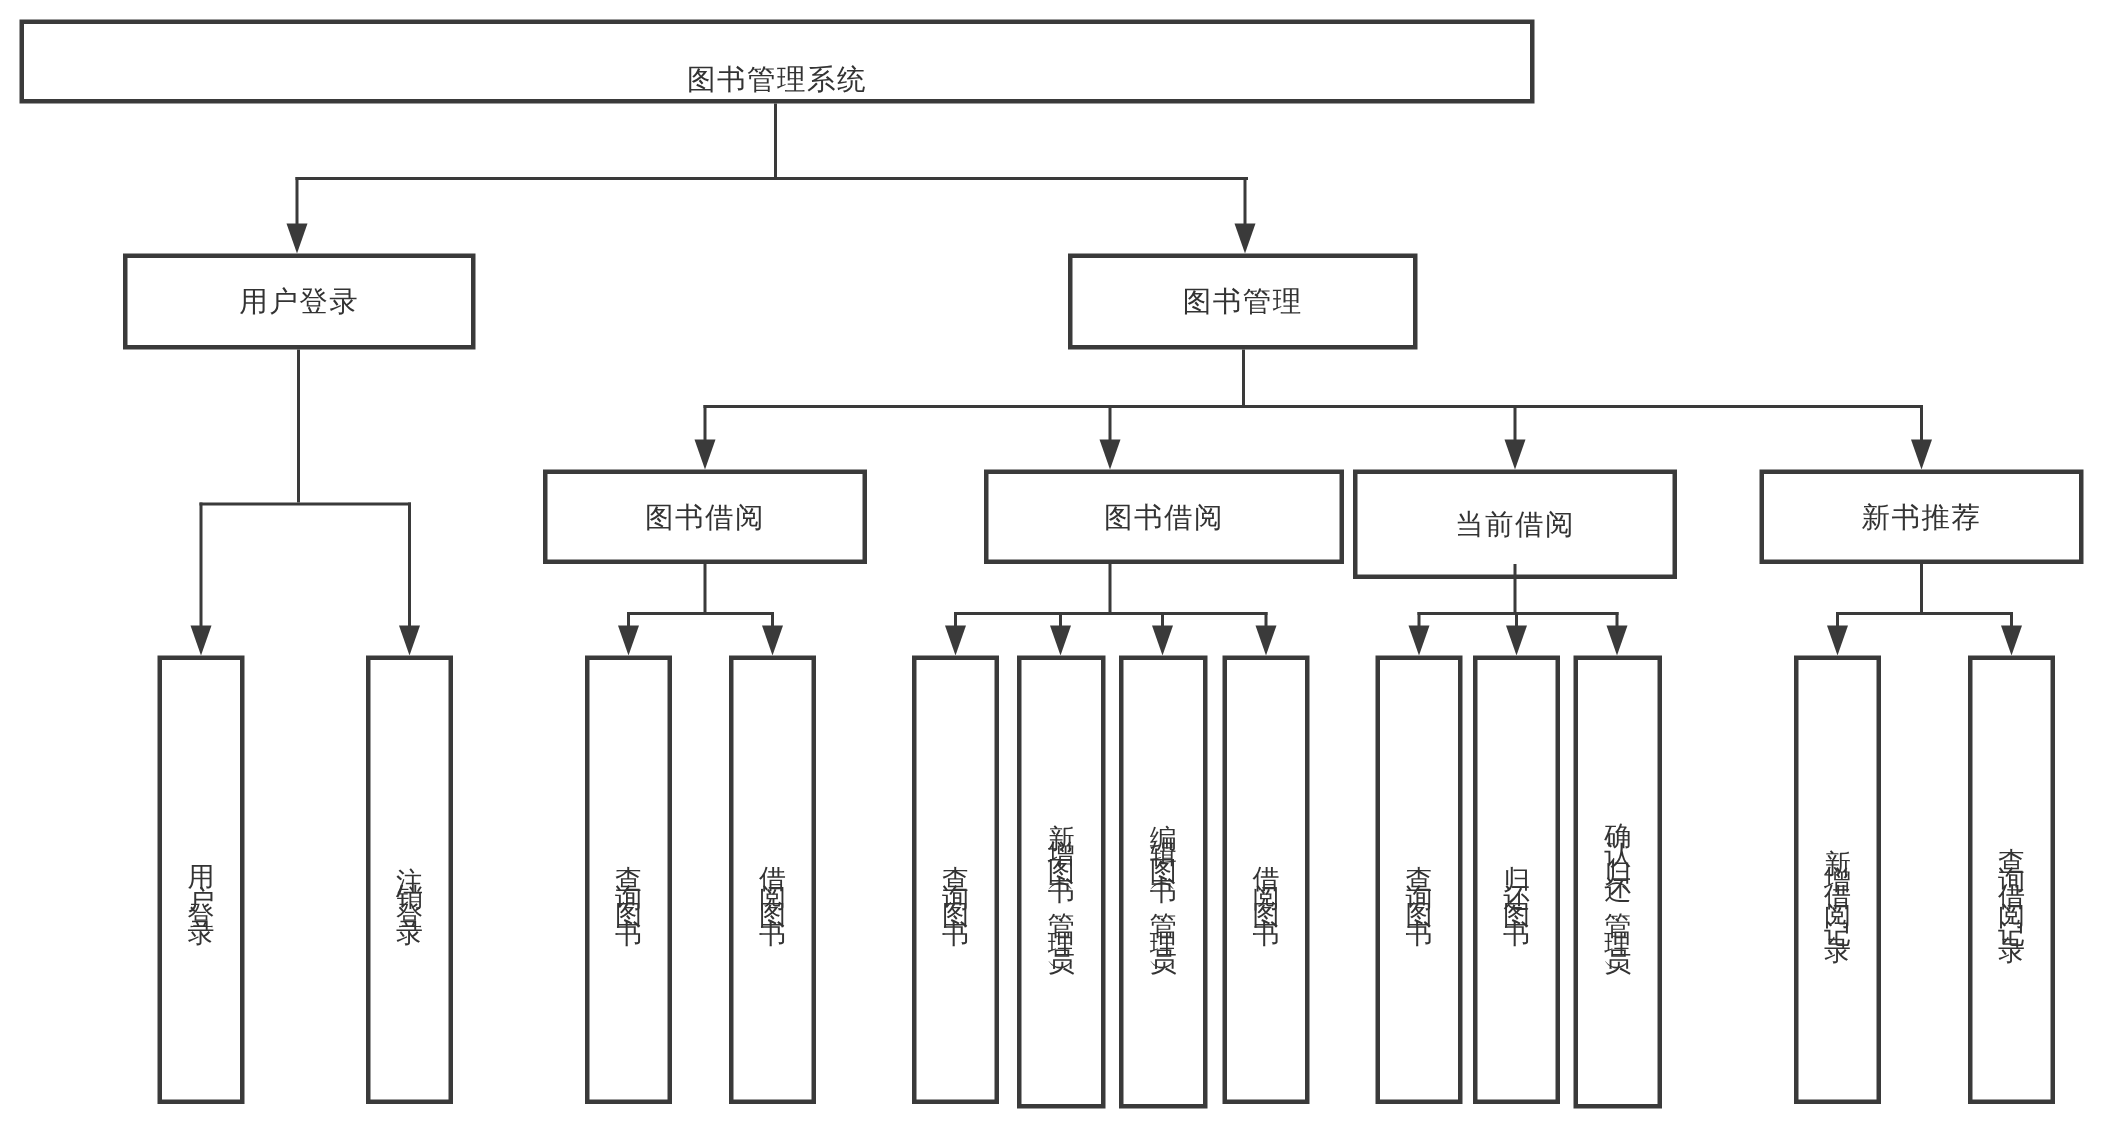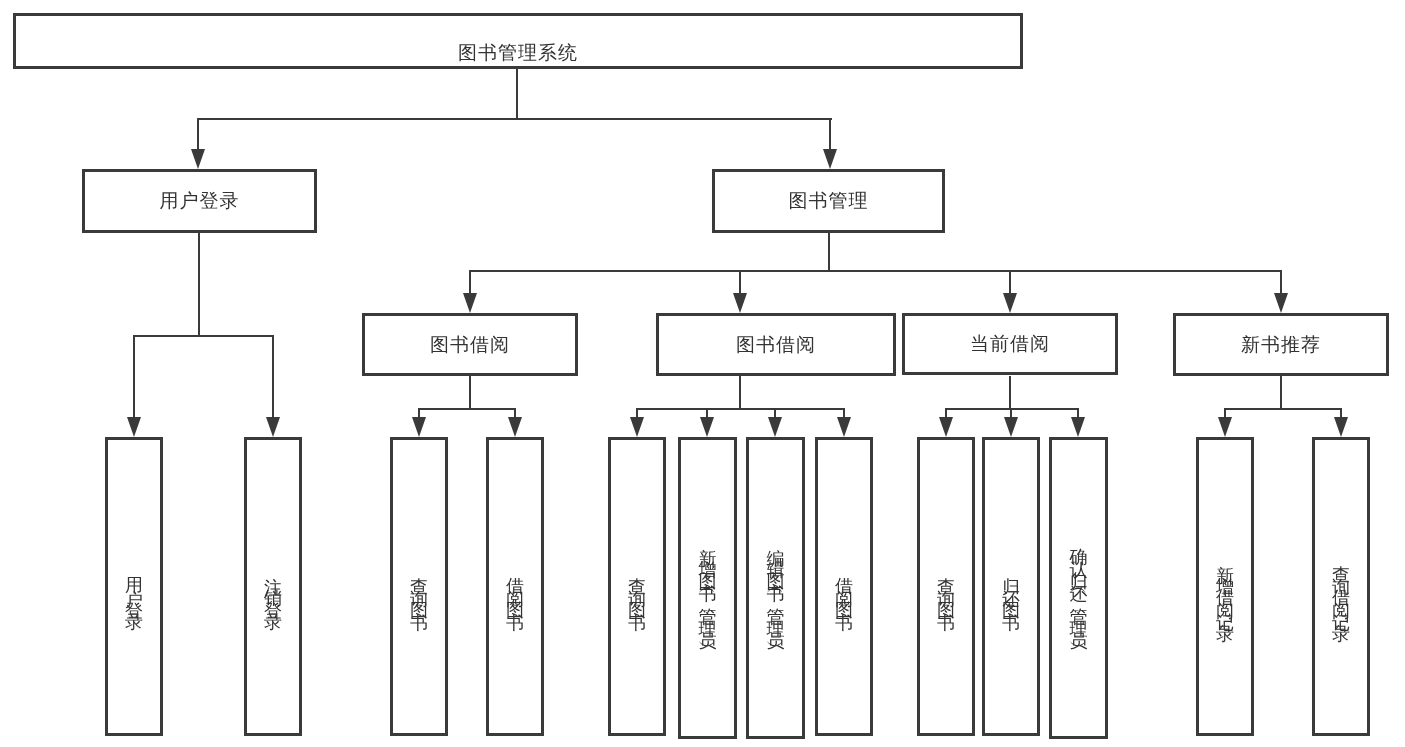--- a/index.html
+++ b/index.html
@@ -95,21 +95,21 @@
   <div class="arrow" style="left:1003px;top:293px;"></div>
   <div class="vline" style="left:1280px;top:270px;height:25px;"></div>
   <div class="arrow" style="left:1274px;top:293px;"></div>
 
   <div class="box" style="left:362px;top:313px;width:216px;height:63px;">
     <span>图书借阅</span>
   </div>
   <div class="box" style="left:632px;top:313px;width:240px;height:63px;margin-left:24px;">
     <span>图书借阅</span>
   </div>
-  <div class="box" style="left:902px;top:313px;width:216px;height:62px;">
+  <div class="box" style="left:902px;top:313px;width:216px;height:73px;">
     <span>当前借阅</span>
   </div>
   <div class="box" style="left:1173px;top:313px;width:216px;height:63px;">
     <span>新书推荐</span>
   </div>
 
   <div class="vline" style="left:469px;top:376px;height:32px;"></div>
   <div class="hline" style="left:418px;top:408px;width:98px;"></div>
   <div class="vline" style="left:418px;top:408px;height:12px;"></div>
   <div class="arrow" style="left:412px;top:417px;"></div>

